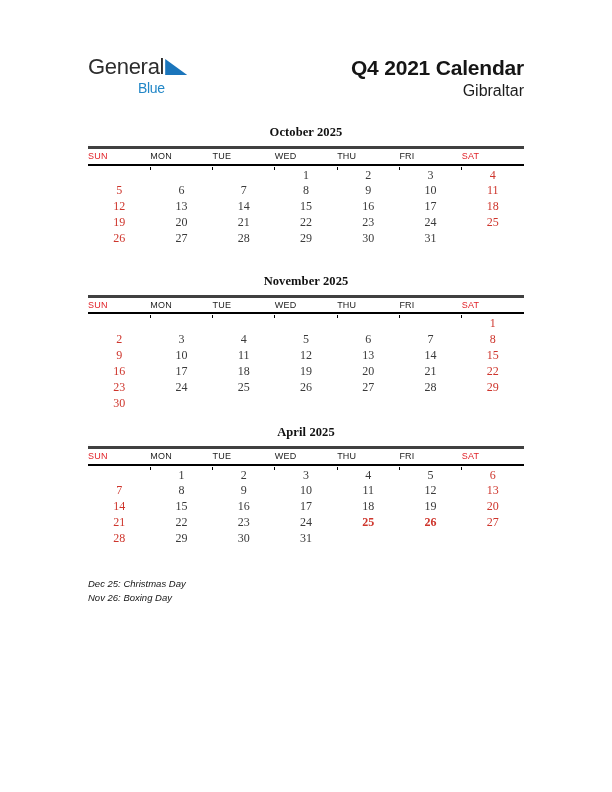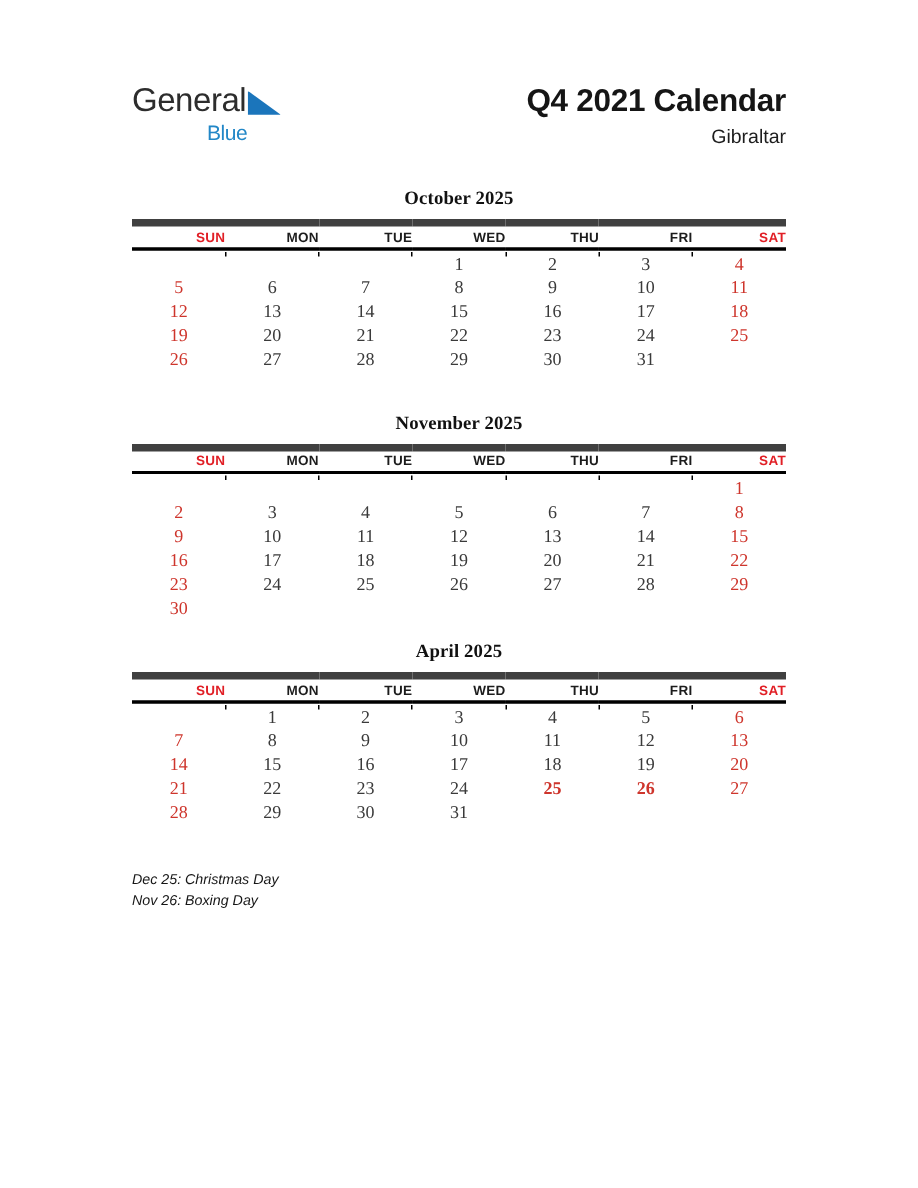--- a/index.html
+++ b/index.html
@@ -21,21 +21,21 @@
   
   .top {
     display: flex;
     justify-content: space-between;
     align-items: flex-start;
     height: 48px;
   }
   .logo { position: relative; width: 130px; height: 44px; }
   .logo-line1 {
     display: flex;
-    align-items: center;
+    align-items: flex-start;
     font-size: 22px;
     font-weight: normal;
     color: #2d2d2d;
     letter-spacing: -0.3px;
     line-height: 22px;
   }
   .logo-tri {
     width: 22px;
     height: 16px;
     margin-left: 1px;
@@ -52,21 +52,21 @@
   }
   .titles { text-align: right; }
   .doc-title {
     font-size: 21px;
     font-weight: bold;
     color: #151515;
     line-height: 24px;
     letter-spacing: -0.2px;
   }
   .doc-subtitle {
-    font-size: 13px;
+    font-size: 16px;
     color: #1d1d1d;
     line-height: 21px;
   }
 
   
   .month { width: 436px; }
   .month-gap-0 { margin-top: 21px; }
   .month-gap-1 { margin-top: 27px; }
   .month-gap-2 { margin-top: 14px; }
   table.cal {
@@ -79,25 +79,25 @@
     font-weight: bold;
     color: #111;
     text-align: center;
     padding-bottom: 6px;
     letter-spacing: 0.1px;
     font-family: Liberation Serif, serif;
   }
   table.cal th {
     height: 17px;
     font-size: 9px;
-    font-weight: bold;
+    font-weight: normal;
     color: #1c1c1c;
-    text-align: right;
+    text-align: left;
     vertical-align: middle;
-    border-top: 5px solid #404040;
+    border-top: 3px solid #404040;
     border-bottom: 2px solid #000;
     letter-spacing: 0.2px;
     position: relative;
   }
   table.cal th.wknd { color: var(--header-red, #e11f26); }
   
   table.cal th:not(:last-child)::after {
     content: "";
     position: absolute;
     right: -0.5px;

